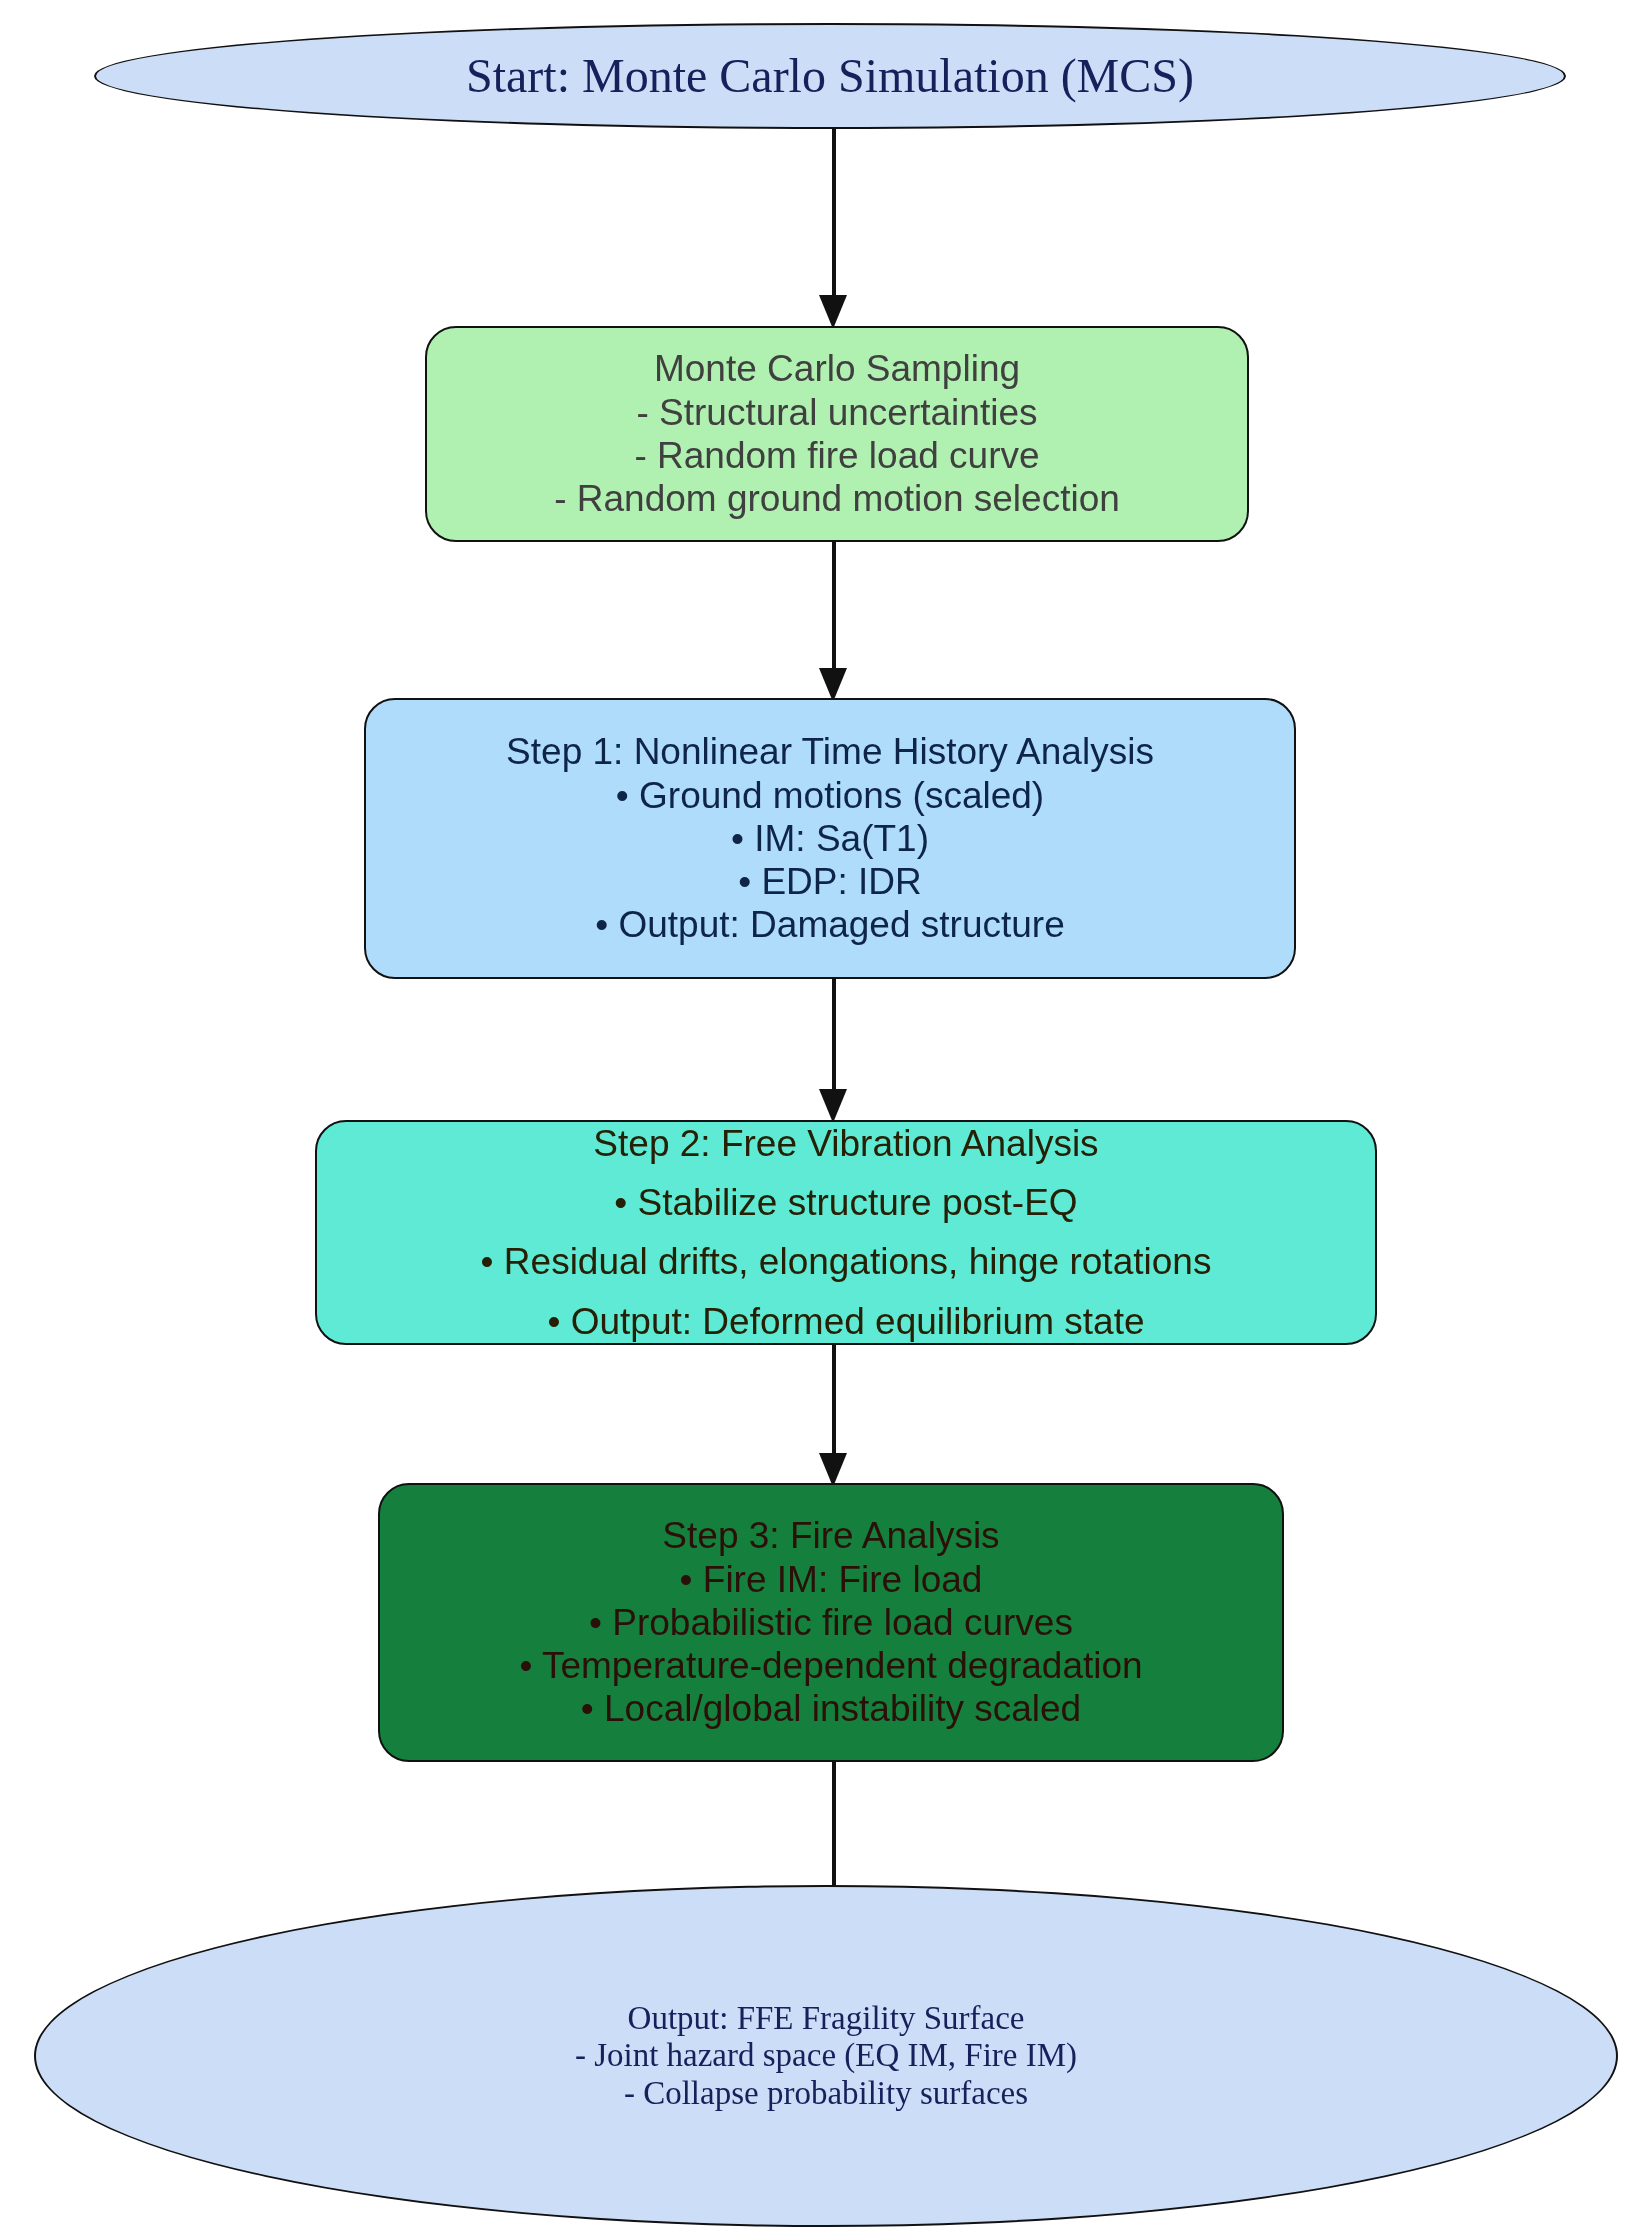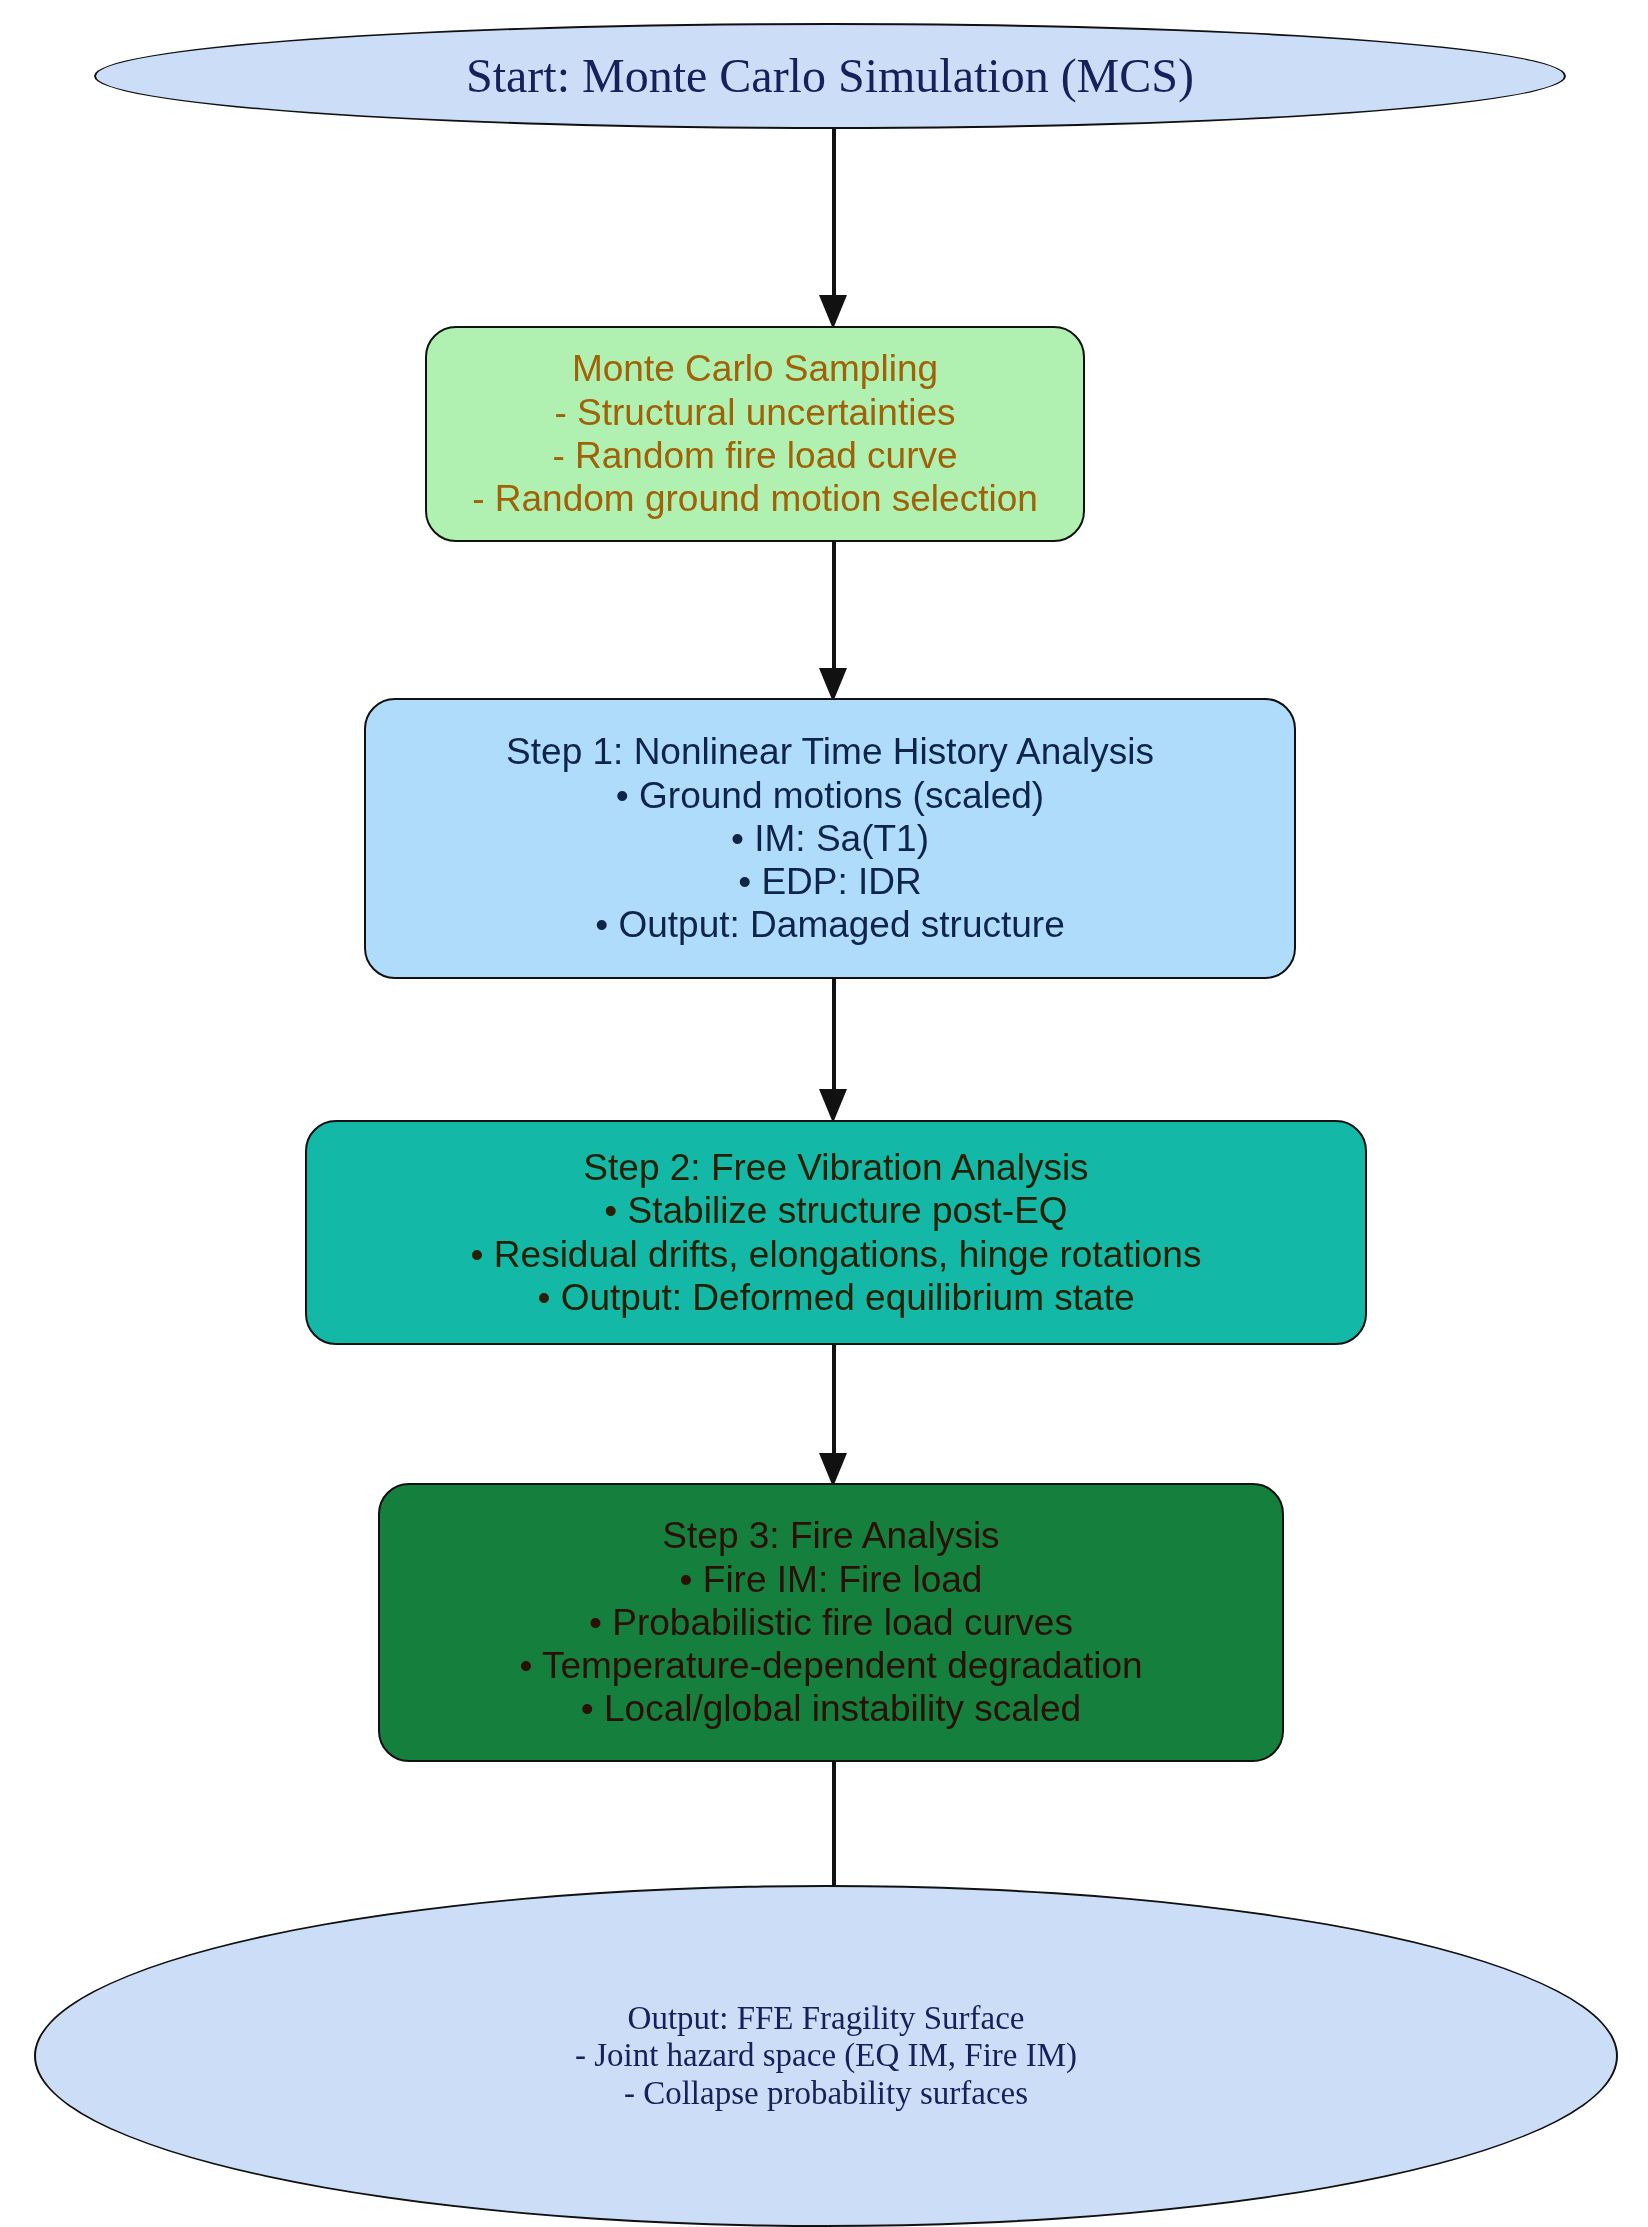--- a/index.html
+++ b/index.html
@@ -58,40 +58,41 @@
   
   #node-start {
     left: 94px;  top: 23.4px;
     width: 1472px; height: 106px;
     font-size: 48px;
   }
   #node-start .line { line-height: 1.0; }
 
   #node-sampling {
     left: 425px; top: 326px;
-    width: 660px; height: 216px;
+    width: 824px; height: 216px;
     background: #b0f0b0;
-    color: #a16207;
+    color: #404040;
     font-size: 37px;
   }
 
   #node-step1 {
     left: 364px; top: 698px;
     width: 932px; height: 281px;
     background: #b0dcfc;
     color: #0e2547;
     font-size: 37px;
   }
 
   #node-step2 {
-    left: 305px; top: 1120px;
+    left: 315px; top: 1120px;
     width: 1062px; height: 225px;
-    background: #14b8a6;
+    background: #5eead4;
     color: #262006;
     font-size: 37px;
+    justify-content: space-between;
   }
 
   #node-step3 {
     left: 378px; top: 1483px;
     width: 906px; height: 279px;
     background: #15803d;
     color: #2a1008;
     font-size: 37px;
   }
 

